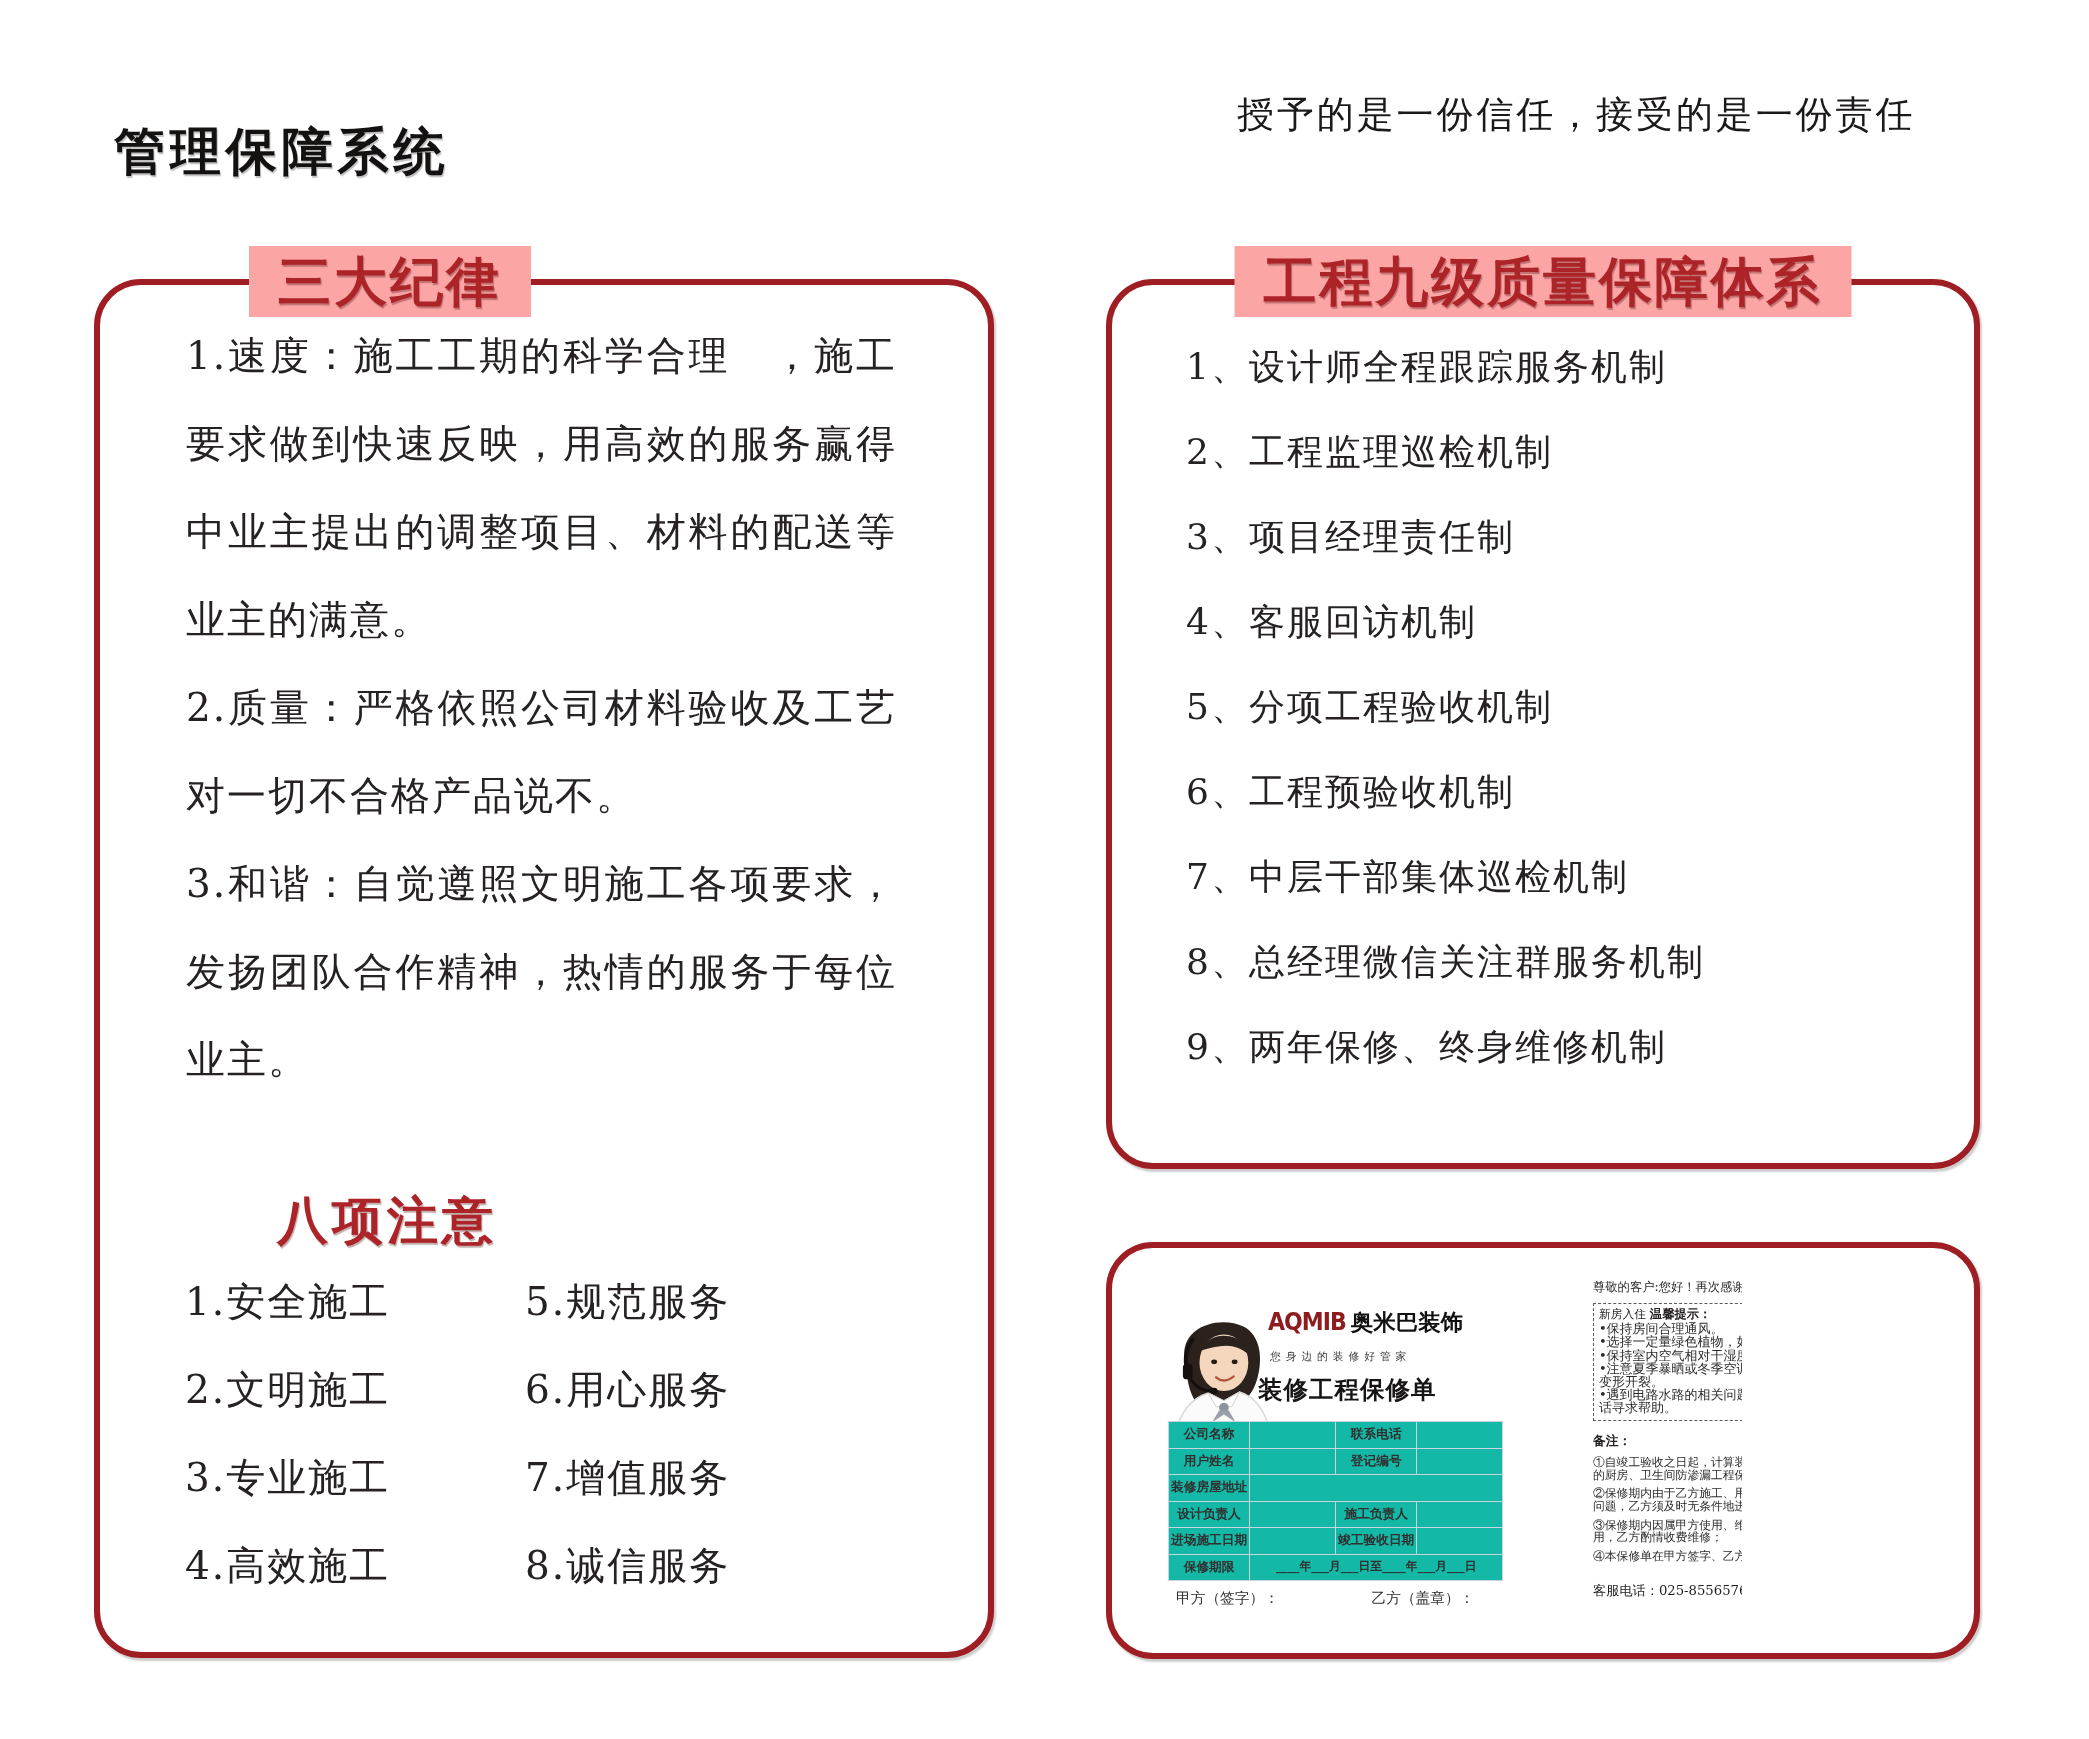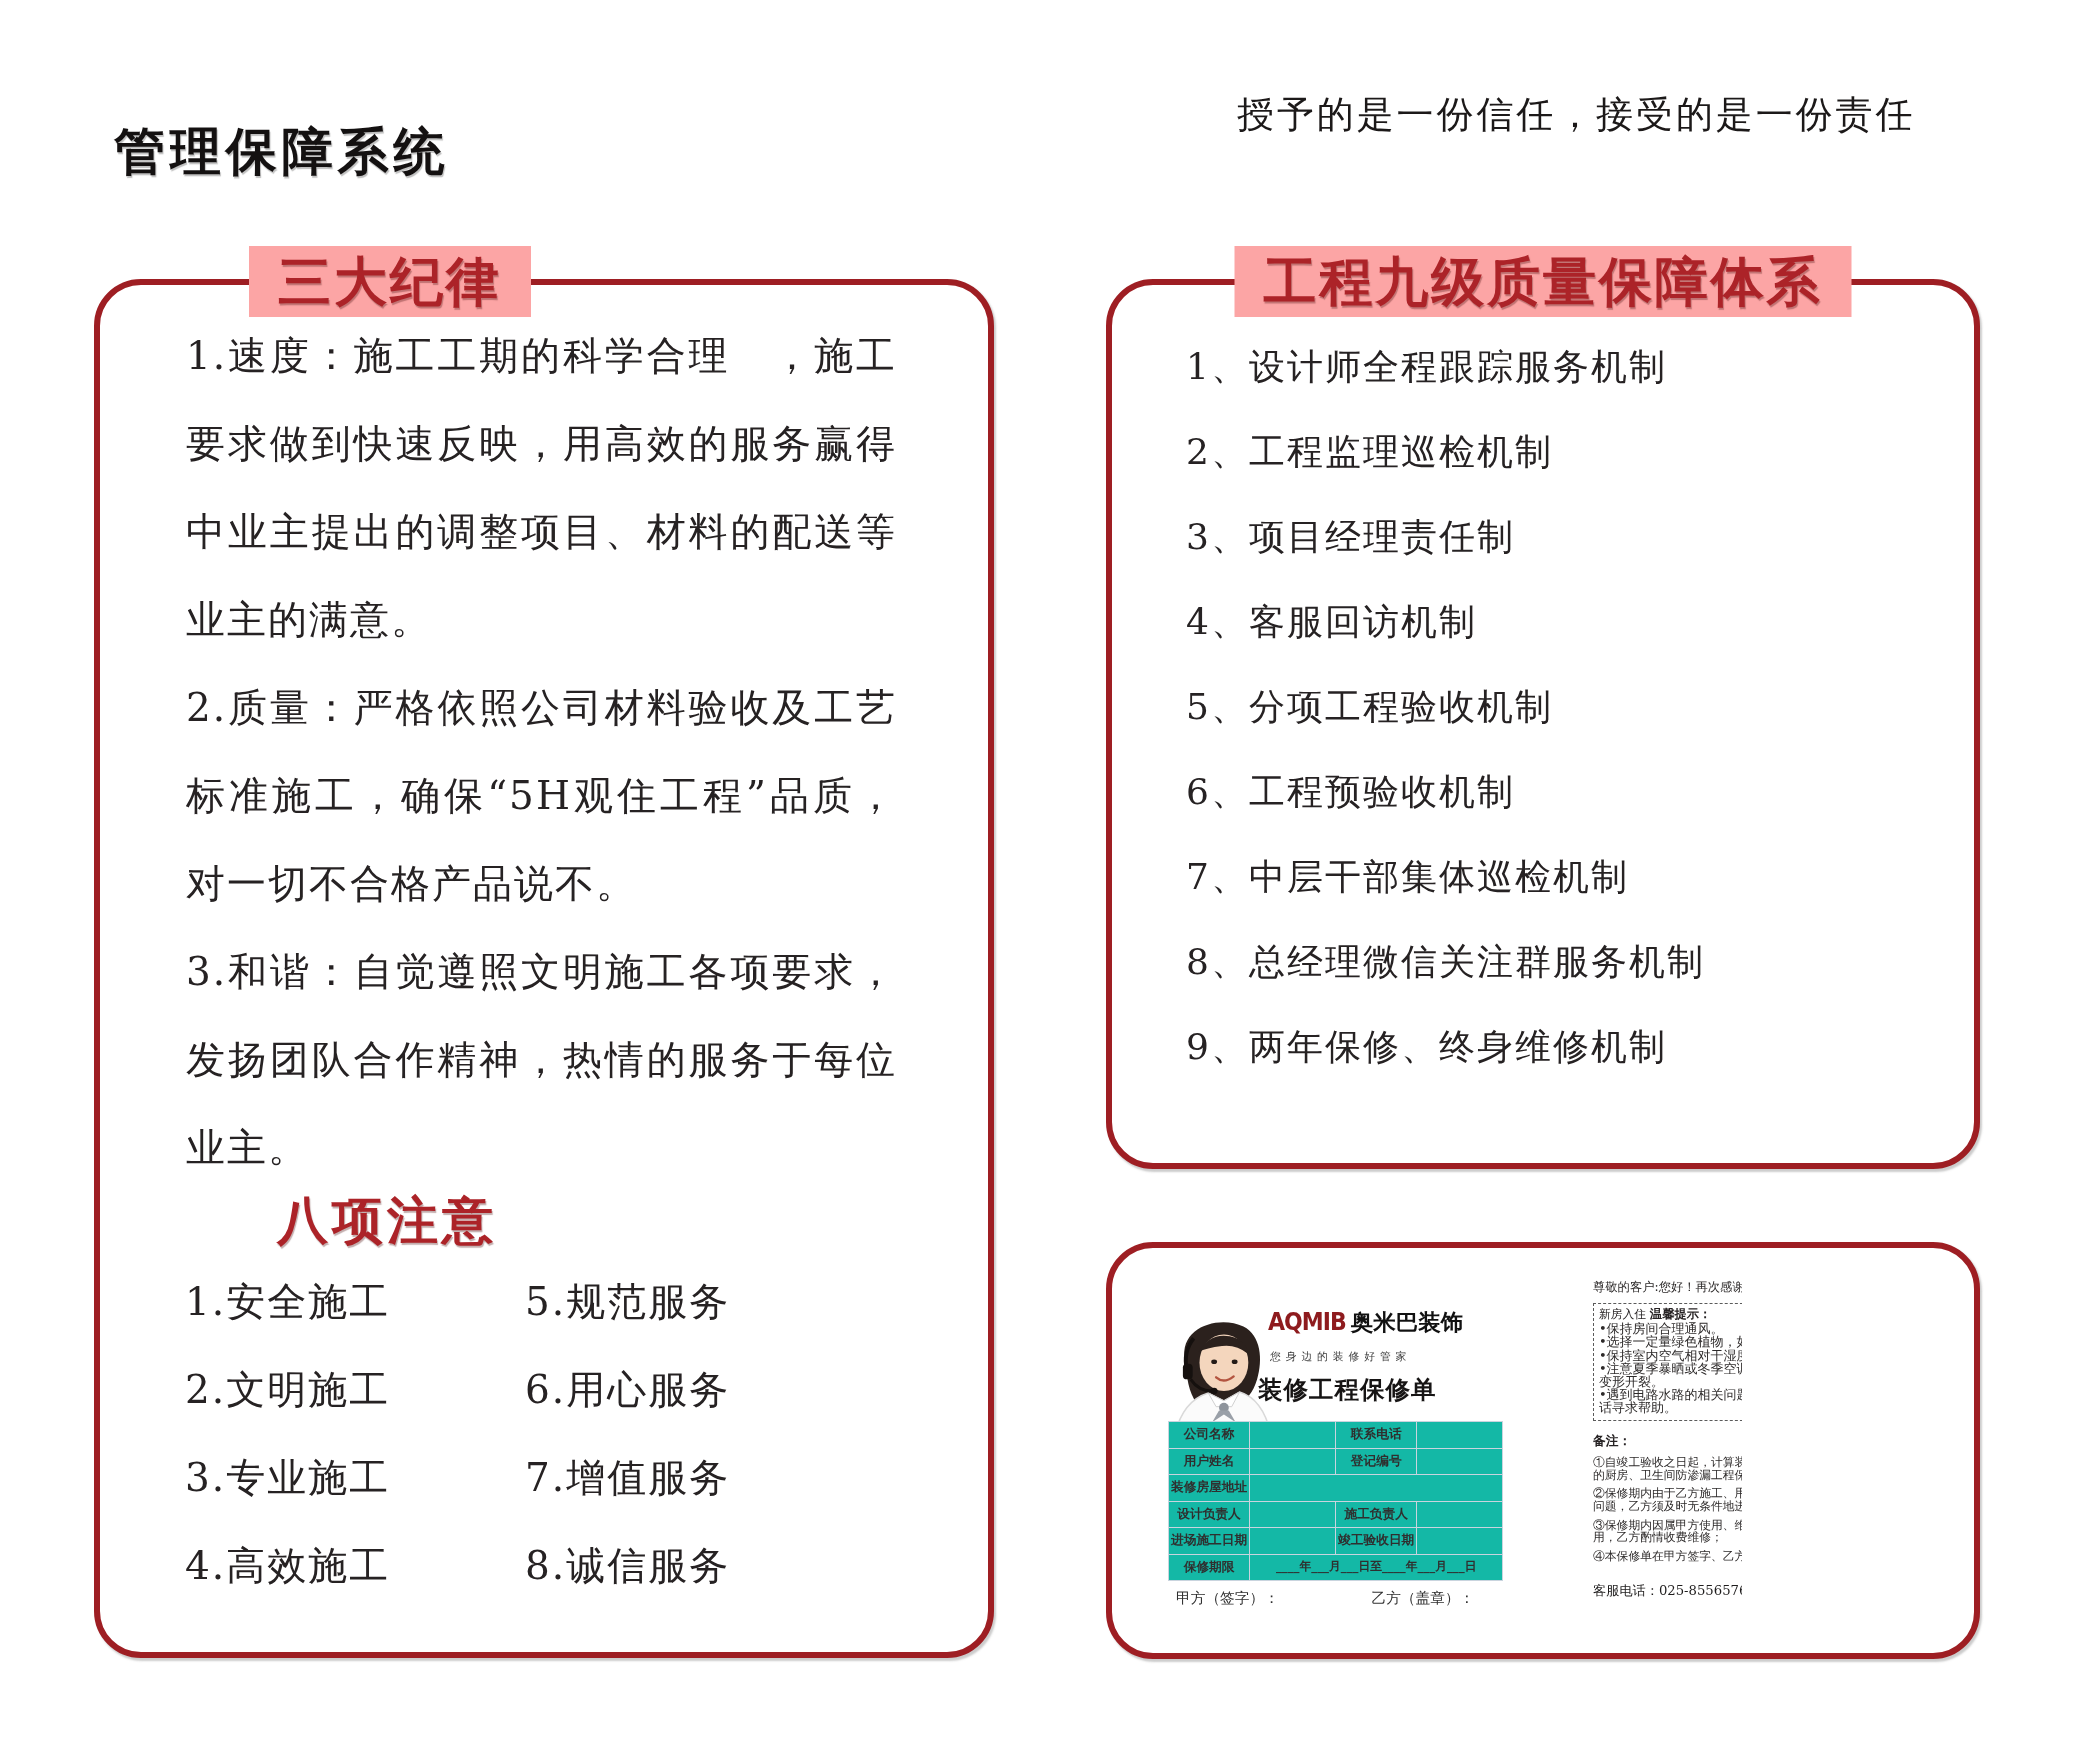--- a/index.html
+++ b/index.html
@@ -85,21 +85,20 @@
 
   <section class="panel left-panel">
     <div class="panel-title lp-title">三大纪律</div>
 
     <div class="para">
       <div class="pline j">1.速度：施工工期的科学合理　，施工</div>
       <div class="pline j">要求做到快速反映，用高效的服务赢得</div>
       <div class="pline j">中业主提出的调整项目、材料的配送等</div>
       <div class="pline">业主的满意。</div>
       <div class="pline j">2.质量：严格依照公司材料验收及工艺</div>
-      <div class="pline j">标准施工，确保“5H观住工程”品质，</div>
       <div class="pline">对一切不合格产品说不。</div>
       <div class="pline j">3.和谐：自觉遵照文明施工各项要求，</div>
       <div class="pline j">发扬团队合作精神，热情的服务于每位</div>
       <div class="pline">业主。</div>
     </div>
 
     <div class="sub-title">八项注意</div>
 
     <div class="att-grid">
       <div class="att-item">1.安全施工</div>

